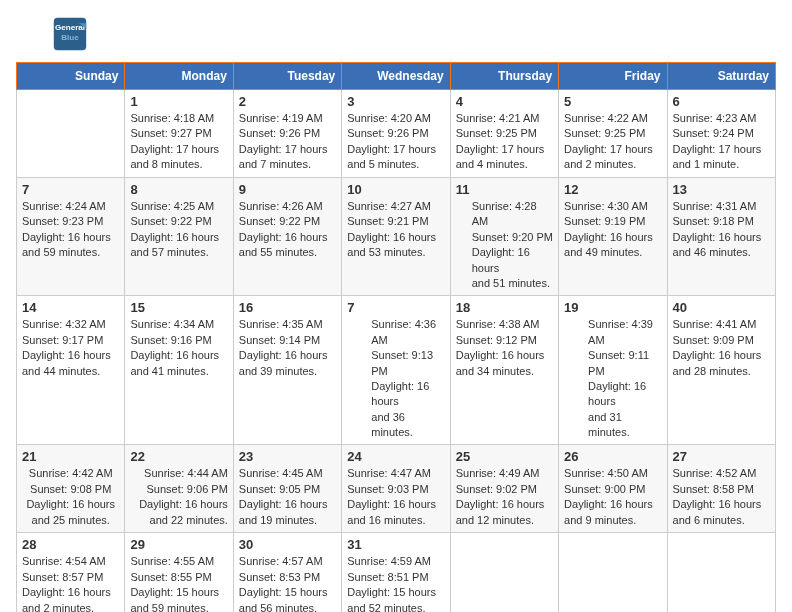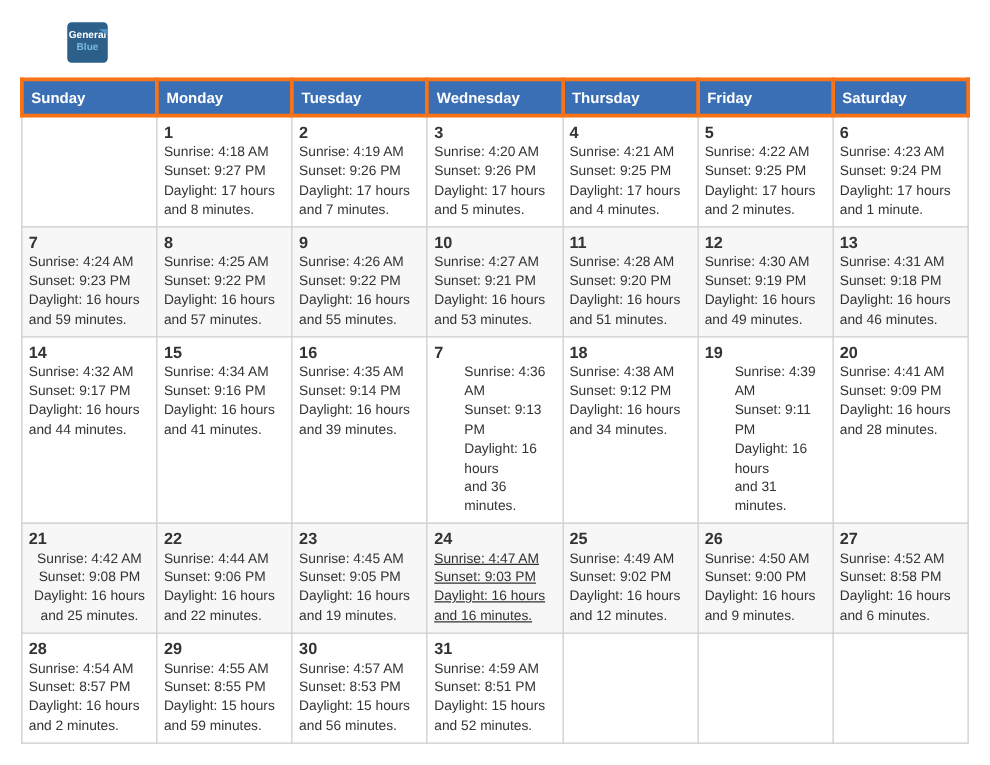--- a/index.html
+++ b/index.html
@@ -48,25 +48,25 @@
       color: #555;
     }
     table {
       width: 100%;
       border-collapse: collapse;
       font-size: 11px;
     }
     thead tr th {
       background-color: #3b6fb5;
       color: #fff;
-      text-align: left;
+      text-align: right;
       padding: 6px 6px;
       font-size: 12px;
       font-weight: bold;
-      border: 3px solid #f97316;
+      border: 1px solid #f97316;
     }
     tbody tr td {
       border: 1px solid #ccc;
       vertical-align: top;
       padding: 4px 5px;
       height: 88px;
       width: calc(100% / 7);
       color: #333;
       background: #fff;
     }
@@ -195,21 +195,21 @@
         </td>
         <td>
           <span class="day-number">10</span>
           <div class="day-info" style="white-space: pre-line;">Sunrise: 4:27 AM
 Sunset: 9:21 PM
 Daylight: 16 hours
 and 53 minutes.</div>
         </td>
         <td>
           <span class="day-number">11</span>
-          <div class="day-info" style="white-space: pre-line;">Sunrise: 4:28 AM
+          <div class="day-info" style="white-space: pre-line; margin-left: 16px;">Sunrise: 4:28 AM
 Sunset: 9:20 PM
 Daylight: 16 hours
 and 51 minutes.</div>
         </td>
         <td>
           <span class="day-number">12</span>
           <div class="day-info" style="white-space: pre-line;">Sunrise: 4:30 AM
 Sunset: 9:19 PM
 Daylight: 16 hours
 and 49 minutes.</div>
@@ -259,52 +259,52 @@
 and 34 minutes.</div>
         </td>
         <td>
           <span class="day-number">19</span>
           <div class="day-info" style="white-space: pre-line; margin-left: 24px;">Sunrise: 4:39 AM
 Sunset: 9:11 PM
 Daylight: 16 hours
 and 31 minutes.</div>
         </td>
         <td>
-          <span class="day-number">20</span>
+          <span class="day-number">40</span>
           <div class="day-info" style="white-space: pre-line;">Sunrise: 4:41 AM
 Sunset: 9:09 PM
 Daylight: 16 hours
 and 28 minutes.</div>
         </td>
       </tr>
       <tr>
         <td>
           <span class="day-number">21</span>
           <div class="day-info" style="white-space: pre-line; text-align: center;">Sunrise: 4:42 AM
 Sunset: 9:08 PM
 Daylight: 16 hours
 and 25 minutes.</div>
         </td>
         <td>
           <span class="day-number">22</span>
-          <div class="day-info" style="white-space: pre-line;">Sunrise: 4:44 AM
+          <div class="day-info" style="white-space: pre-line; text-align: right;">Sunrise: 4:44 AM
 Sunset: 9:06 PM
 Daylight: 16 hours
 and 22 minutes.</div>
         </td>
         <td>
           <span class="day-number">23</span>
           <div class="day-info" style="white-space: pre-line;">Sunrise: 4:45 AM
 Sunset: 9:05 PM
 Daylight: 16 hours
 and 19 minutes.</div>
         </td>
         <td>
           <span class="day-number">24</span>
-          <div class="day-info" style="white-space: pre-line; text-decoration: underline;">Sunrise: 4:47 AM
+          <div class="day-info" style="white-space: pre-line;">Sunrise: 4:47 AM
 Sunset: 9:03 PM
 Daylight: 16 hours
 and 16 minutes.</div>
         </td>
         <td>
           <span class="day-number">25</span>
           <div class="day-info" style="white-space: pre-line;">Sunrise: 4:49 AM
 Sunset: 9:02 PM
 Daylight: 16 hours
 and 12 minutes.</div>

